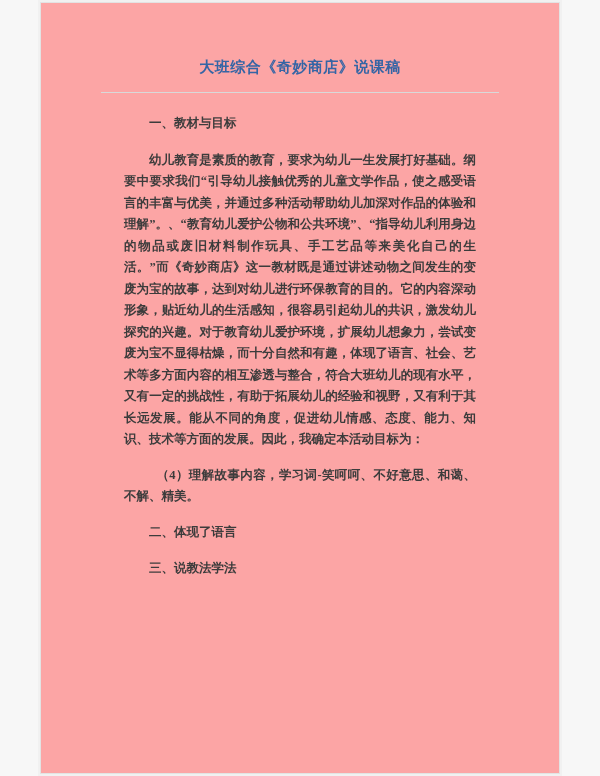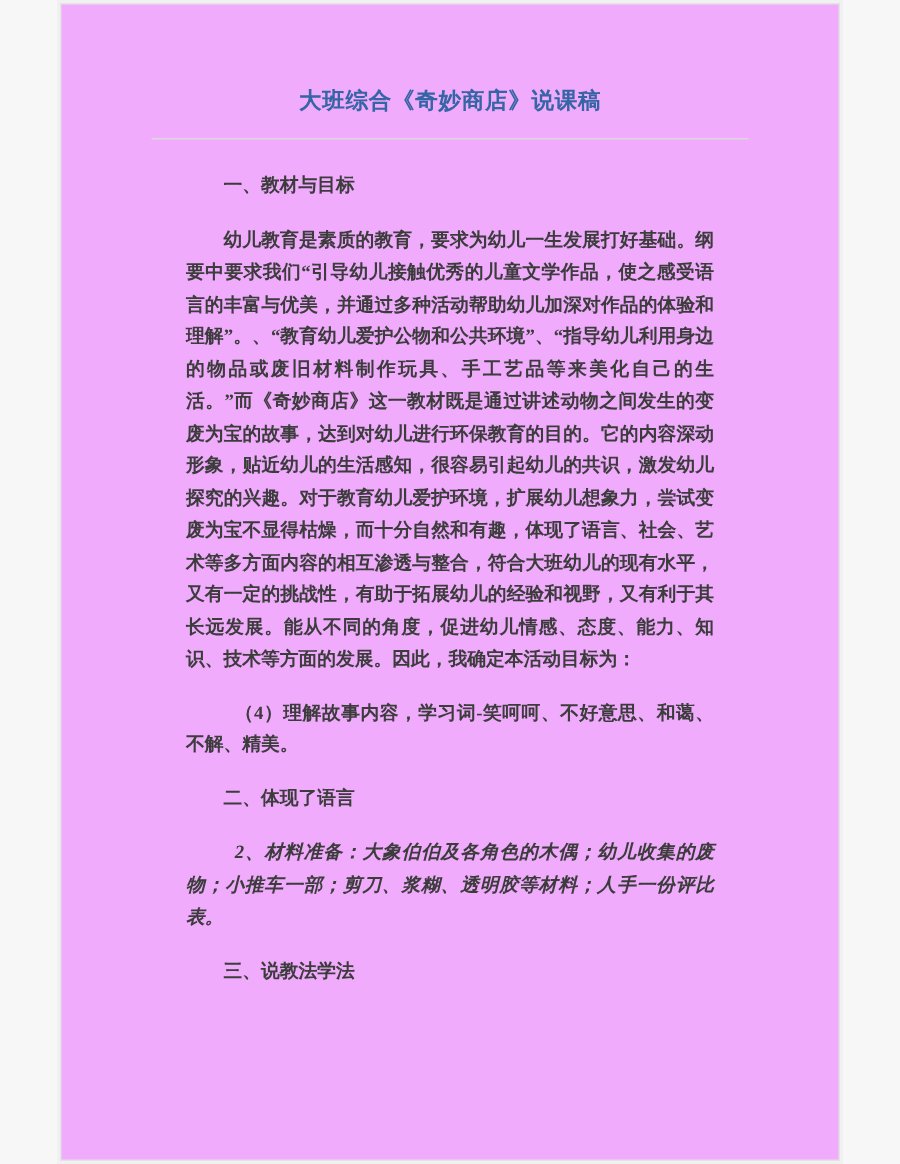--- a/index.html
+++ b/index.html
@@ -7,21 +7,21 @@
     padding: 0;
     background: #f7f7f7;
     font-family: "Liberation Serif", "DejaVu Serif", serif;
   }
   .page {
     position: relative;
     width: 524px;
     height: 776px;
     box-sizing: border-box;
     margin: 0 auto;
-    background: #f0abfc;
+    background: #fca5a5;
     border: 2px solid #f1f1f1;
     outline: 1px solid #e3e3e3;
     outline-offset: -3px;
     padding: 56px 84px 0 84px;
     overflow: hidden;
   }
   .doc-title {
     margin: 0;
     font-size: 15px;
     font-weight: bold;
@@ -71,17 +71,16 @@
   <p class="b-para">幼儿教育是素质的教育，要求为幼儿一生发展打好基础。纲要中要求我们“引导幼儿接触优秀的儿童文学作品，使之感受语言的丰富与优美，并通过多种活动帮助幼儿加深对作品的体验和理解”。、“教育幼儿爱护公物和公共环境”、“指导幼儿利用身边的物品或废旧材料制作玩具、手工艺品等来美化自己的生活。”而《奇妙商店》这一教材既是通过讲述动物之间发生的变废为宝的故事，达到对幼儿进行环保教育的目的。它的内容深动形象，贴近幼儿的生活感知，很容易引起幼儿的共识，激发幼儿探究的兴趣。对于教育幼儿爱护环境，扩展幼儿想象力，尝试变废为宝不显得枯燥，而十分自然和有趣，体现了语言、社会、艺术等多方面内容的相互渗透与整合，符合大班幼儿的现有水平，又有一定的挑战性，有助于拓展幼儿的经验和视野，又有利于其长远发展。能从不同的角度，促进幼儿情感、态度、能力、知识、技术等方面的发展。因此，我确定本活动目标为：</p>
 
   <p class="b-item">（4）理解故事内容，学习词-笑呵呵、不好意思、和蔼、不解、精美。</p>
 
 
 
   <p class="b-heading">二、体现了语言</p>
 
 
 
-  <p class="b-item-italic">2、材料准备：大象伯伯及各角色的木偶；幼儿收集的废物；小推车一部；剪刀、浆糊、透明胶等材料；人手一份评比表。</p>
 
   <p class="b-heading">三、说教法学法</p>
 
 </div>
 
 </body></html>

